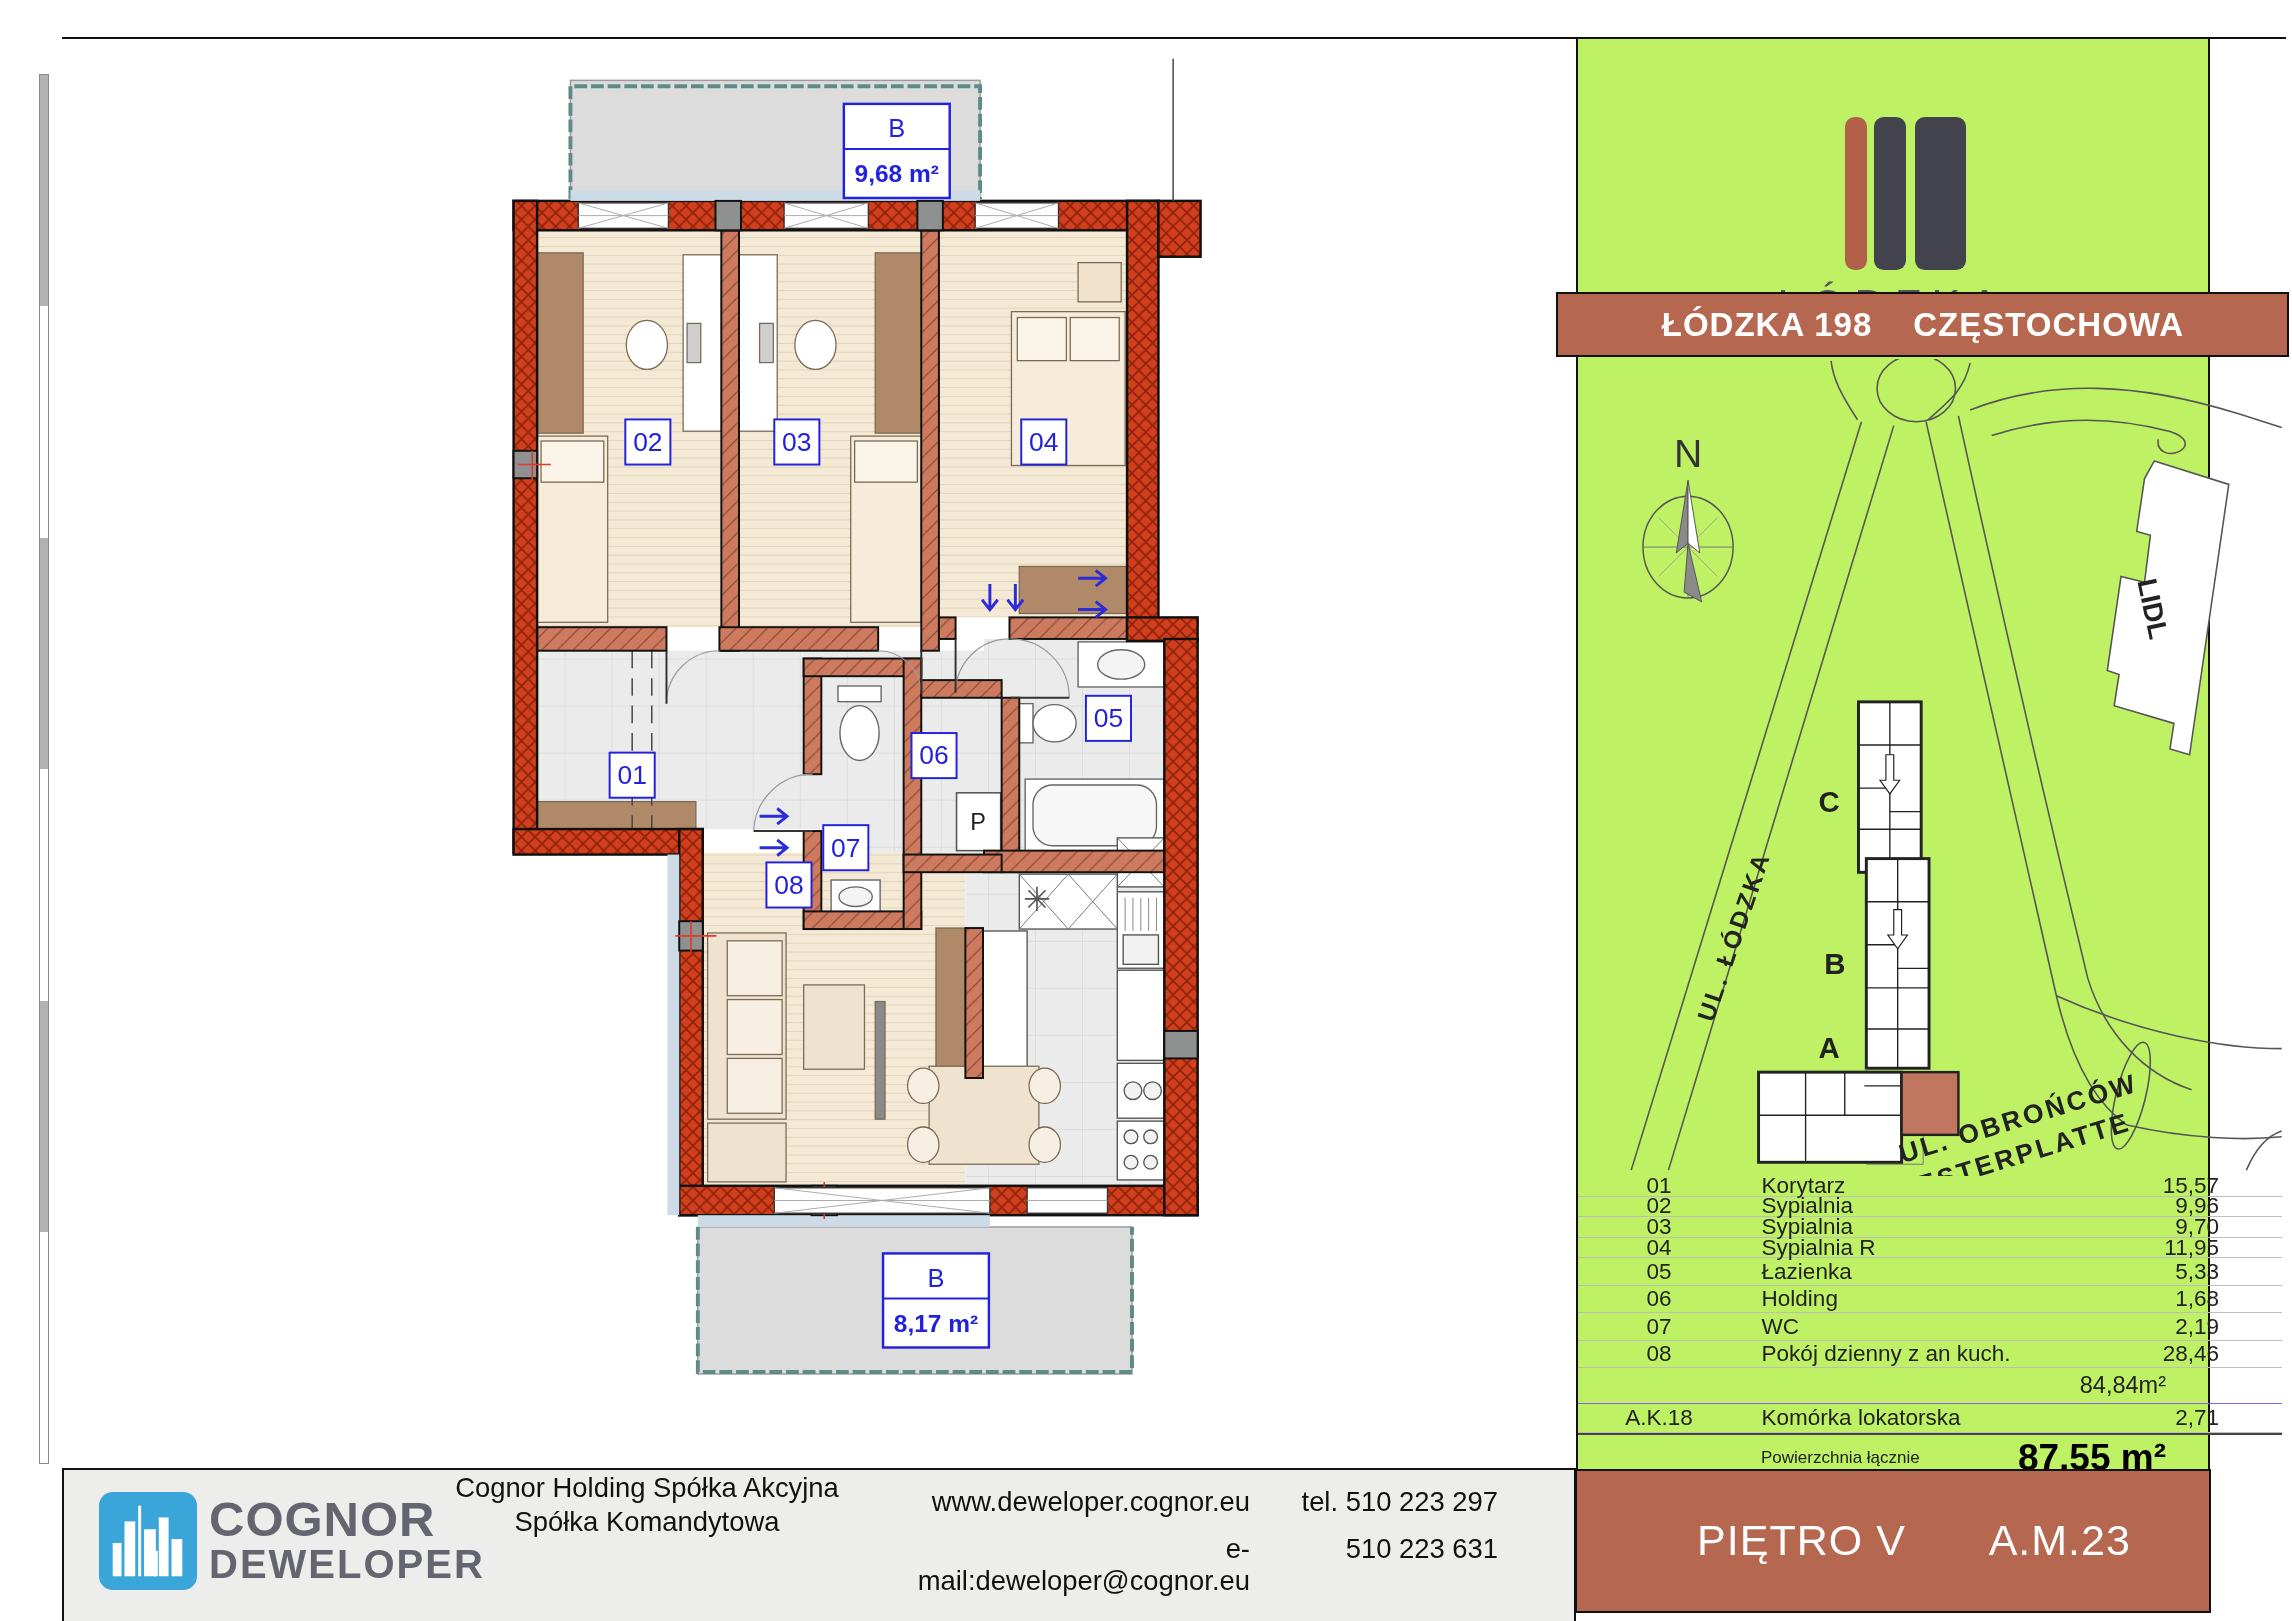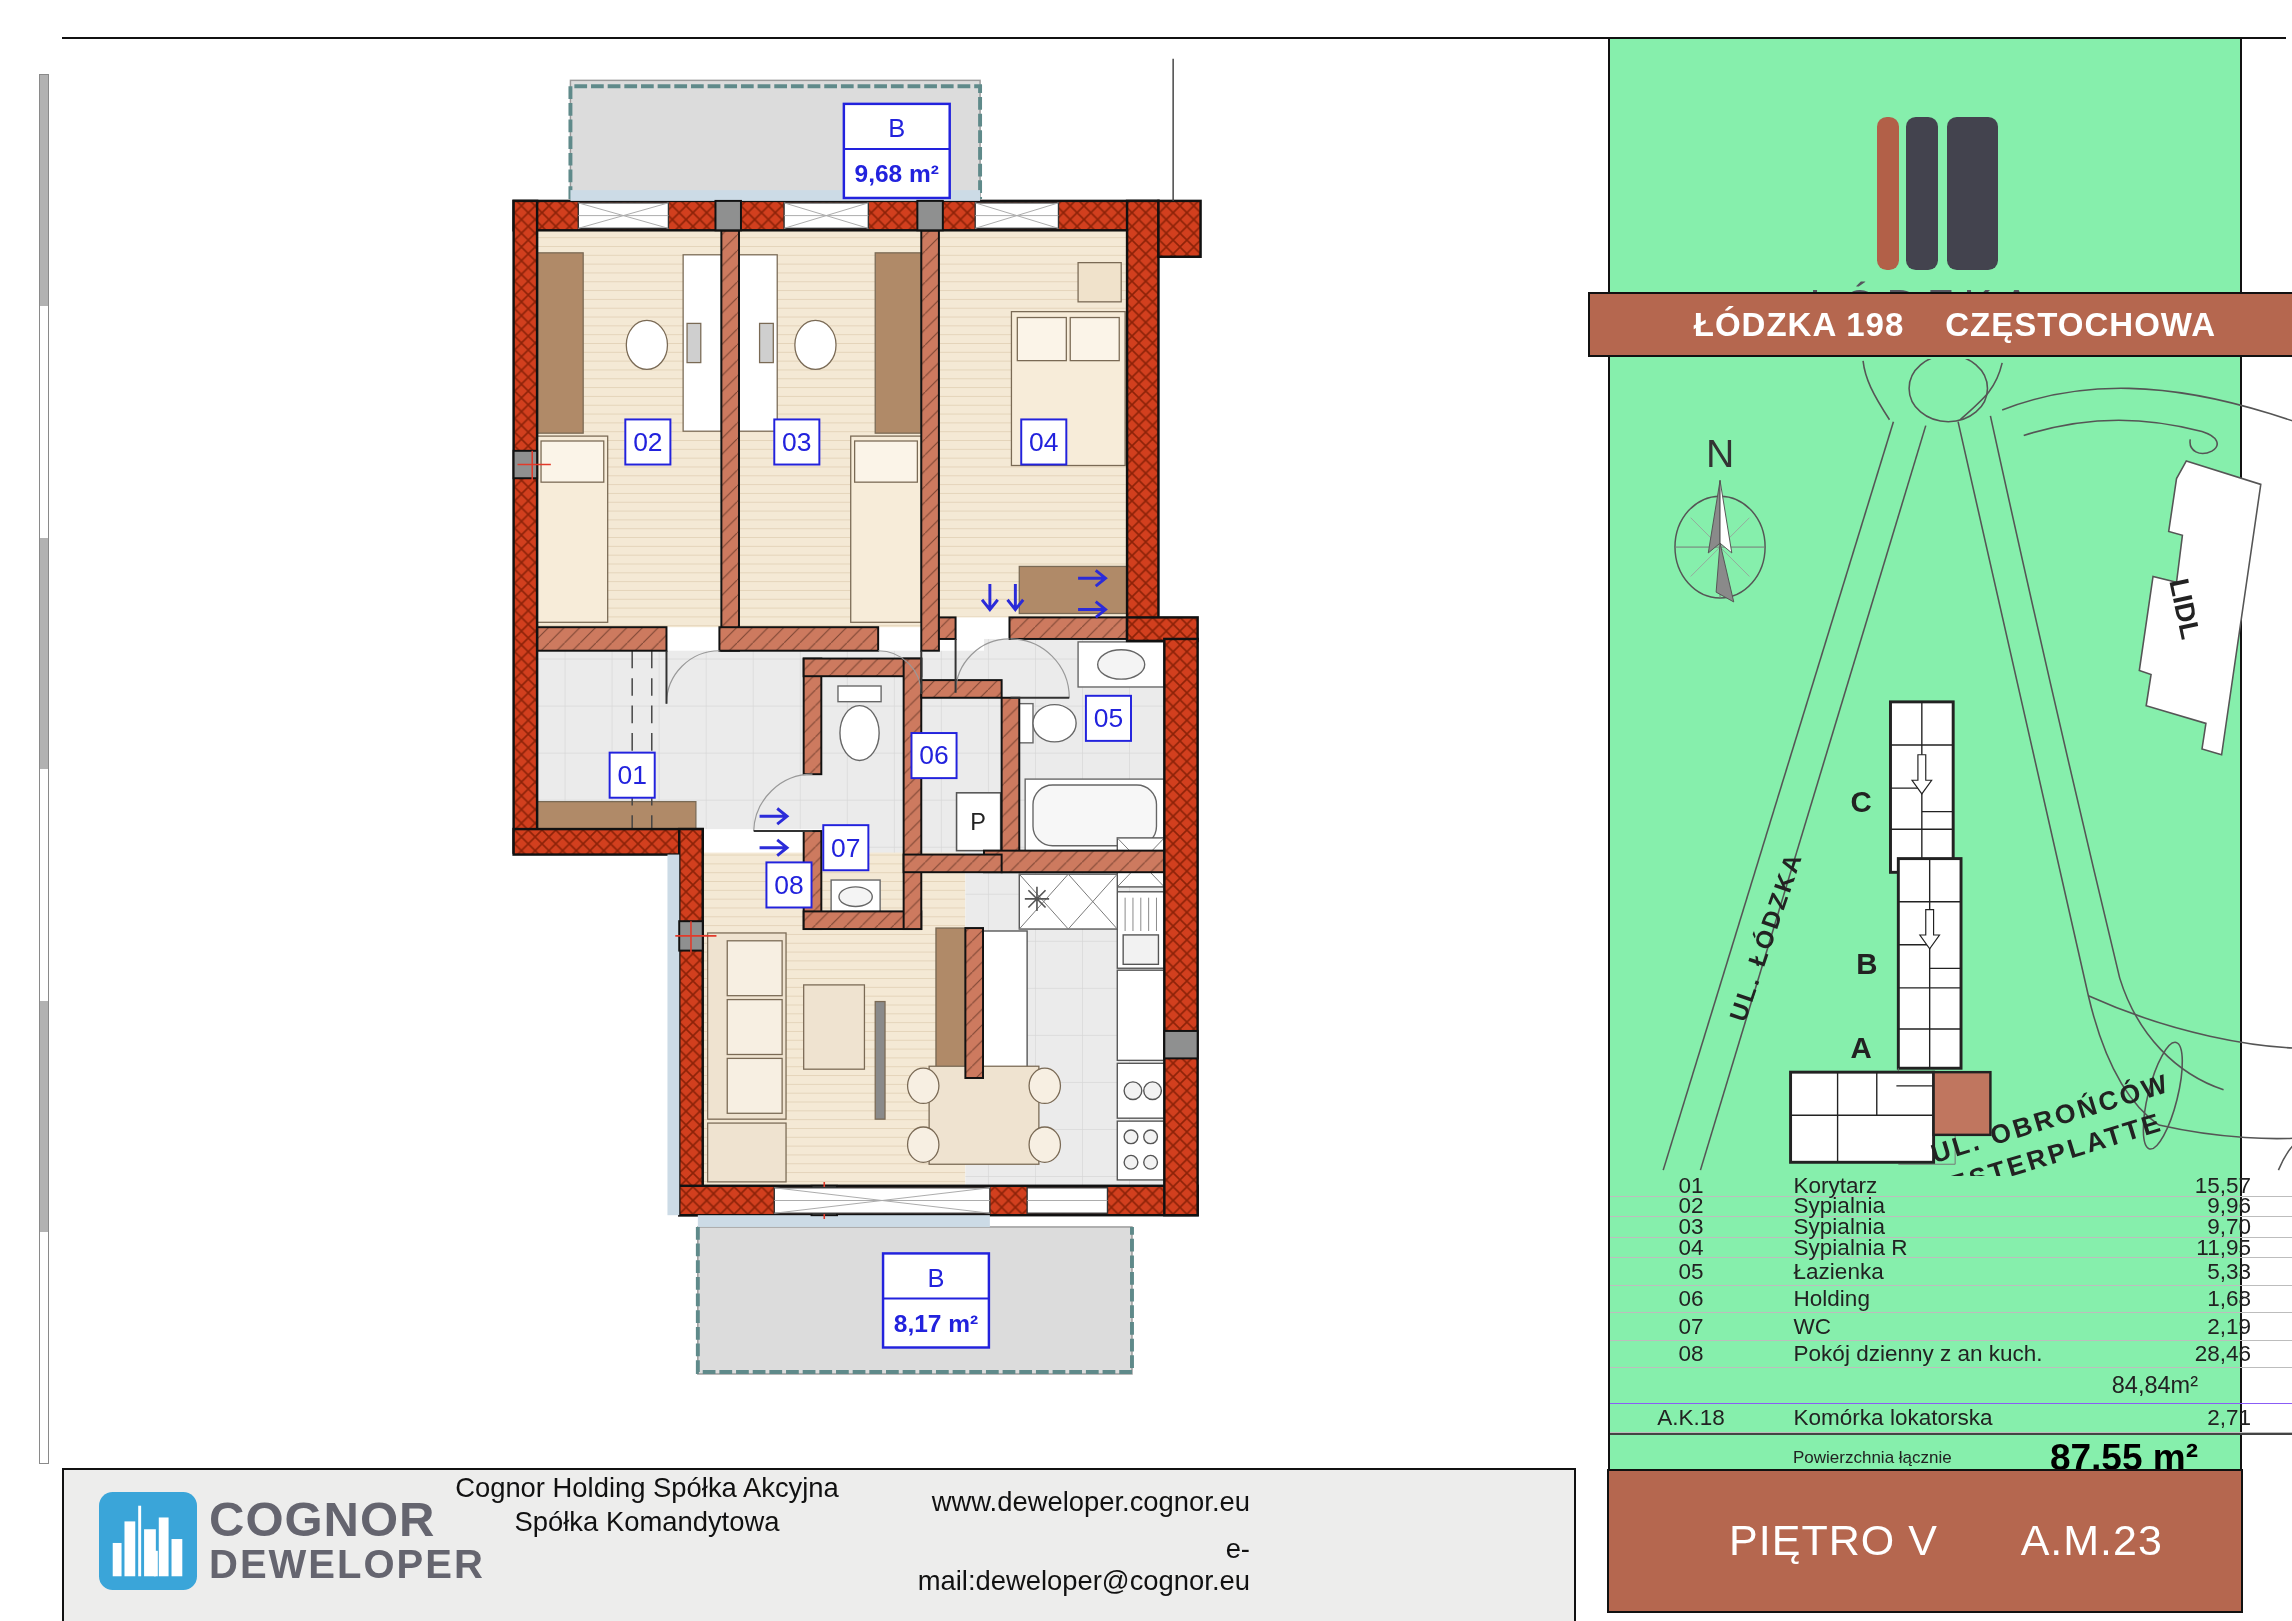--- a/index.html
+++ b/index.html
@@ -5,21 +5,21 @@
   html,body{margin:0;padding:0;background:#fff;}
   body{width:2293px;height:1621px;position:relative;overflow:hidden;
        font-family:"Liberation Sans",sans-serif;-webkit-font-smoothing:antialiased;}
   .abs{position:absolute;}
   
   #scale-strip{left:39px;top:74px;width:7.8px;height:1388px;border:1px solid #8a8a8a;
     background:repeating-linear-gradient(180deg,#b2b2b2 0 231px,#ffffff 231px 463px);}
   #sheet-topline{left:62px;top:37px;width:2224px;border-top:2.9px solid #111;height:0;}
   
   #right-panel{left:1576px;top:37px;width:634px;height:1575px;border:2.9px solid #111;
-    box-sizing:border-box;background:#86efac;margin-left:32px;}
+    box-sizing:border-box;background:#bef264;}
   #logo-bars{position:absolute;left:267px;top:78px;width:127px;height:155px;}
   .bar{position:absolute;top:0;height:153px;border-radius:9.8px;}
   #logo-title{position:absolute;left:0;top:241px;width:100%;text-align:center;
     font-size:43px;color:#55555e;letter-spacing:9.8px;font-weight:400;}
   #logo-sub{position:absolute;left:0;top:296px;width:100%;display:flex;align-items:center;
     justify-content:center;gap:13.7px;color:#55555e;}
   #logo-sub .txt{font-size:16.7px;letter-spacing:8.8px;font-weight:400;}
   #logo-sub .dash{width:23.5px;border-top:2px solid #55555e;margin-top:-7.8px;}
   #banner{position:absolute;left:-21.6px;top:253px;width:729px;height:61px;background:#b5674f;
     border:2.9px solid #111;display:flex;align-items:center;justify-content:center;gap:41px;
@@ -480,14 +480,18 @@
     <div class="l2">DEWELOPER</div>
   </div>
   <div class="f-col" id="f-company">
     <div>Cognor Holding Spółka Akcyjna</div>
     <div>Spółka Komandytowa</div>
   </div>
   <div class="f-col" id="f-web">
     <div>www.deweloper.cognor.eu</div>
     <div>e-mail:deweloper@cognor.eu</div>
   </div>
+  <div class="f-col" id="f-tel">
+    <div>tel. 510 223 297</div>
+    <div>510 223 631</div>
+  </div>
 </div>
 
 
 </body></html>

